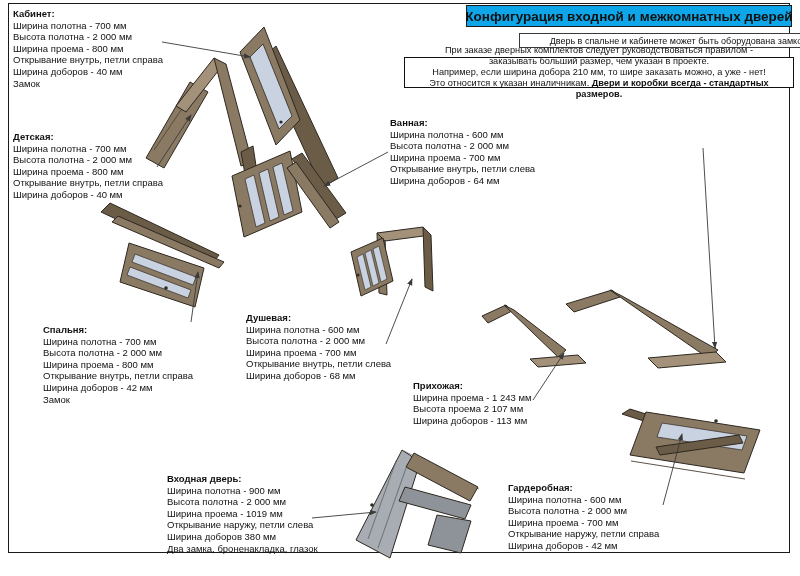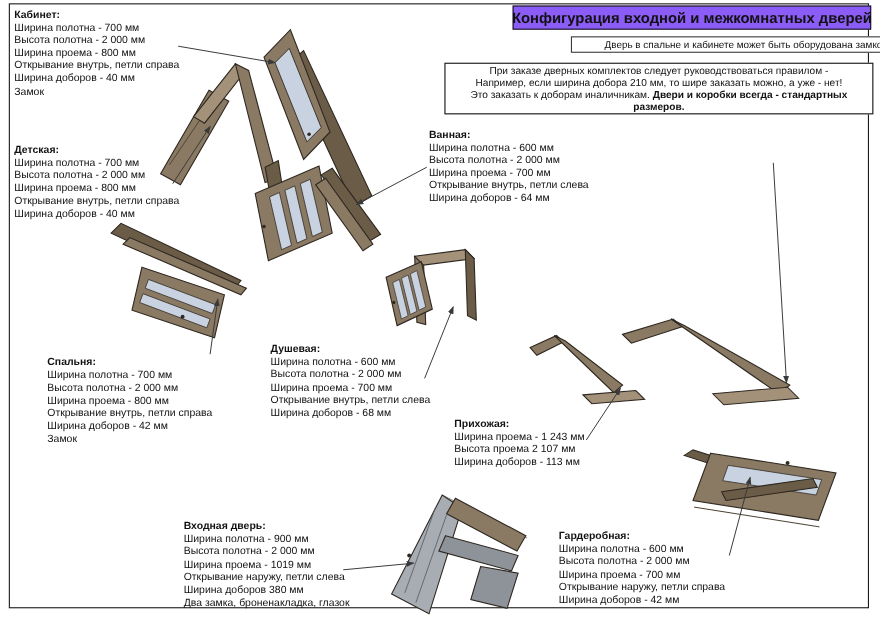--- a/index.html
+++ b/index.html
@@ -1,28 +1,28 @@
 <!DOCTYPE html>
 <html><head>
 <meta charset="utf-8">
 <style>
   html,body{margin:0;padding:0;background:#ffffff;}
   .page{position:relative;width:800px;height:576px;background:#fff;
         font-family:"Liberation Sans",sans-serif;color:#111;overflow:hidden;}
   .frame{position:absolute;left:8px;top:3px;width:782px;height:550px;
          border:1.6px solid #1a1a1a;box-sizing:border-box;}
   .title-box{position:absolute;left:466px;top:5px;width:326px;height:22px;
-         border:1.6px solid #1a1a1a;background:#8b5cf6;box-sizing:border-box;
+         border:1.6px solid #1a1a1a;background:#0ea5e9;box-sizing:border-box;
          display:flex;align-items:center;justify-content:center;
          font-weight:bold;font-size:13.5px;white-space:nowrap;}
   .note-small{position:absolute;left:519px;top:33px;width:320px;height:15px;
          border:1px solid #3a3a3a;background:#fff;box-sizing:border-box;
          display:flex;align-items:center;justify-content:center;
          font-size:9px;white-space:nowrap;}
-  .note-large{position:absolute;left:404px;top:57px;width:390px;height:47px;
+  .note-large{position:absolute;left:404px;top:57px;width:390px;height:31px;
          border:1.5px solid #111;background:#fff;box-sizing:border-box;
          display:flex;flex-direction:column;justify-content:center;
          text-align:center;font-size:9.2px;line-height:11px;}
   .spec{position:absolute;font-size:9.5px;line-height:11.6px;}
   .spec-title{font-weight:bold;}
   .art{position:absolute;left:0;top:0;pointer-events:none;}
   .page-num{position:absolute;left:757px;top:551px;width:39px;height:22px;
          border:1.6px solid #111;background:#fff;box-sizing:border-box;
          display:flex;align-items:center;justify-content:flex-end;
          padding-right:5px;font-weight:bold;font-size:13px;margin-top:40px;}
@@ -133,22 +133,23 @@
   <div class="title-box">
     <span>Конфигурация входной и межкомнатных дверей</span>
   </div>
 
   <div class="note-small">
     <span>Дверь в спальне и кабинете может быть оборудована замком</span>
   </div>
 
   <div class="note-large">
     <div>При заказе дверных комплектов следует руководствоваться правилом -</div>
+    <div>заказывать больший размер, чем указан в проекте.</div>
     <div>Например, если ширина добора 210 мм, то шире заказать можно, а уже - нет!</div>
-    <div><span>Это заказать к доборам иналичникам.</span>&nbsp;<b>Двери и коробки всегда - стандартных размеров.</b></div>
+    <div><span>Это относится к указан иналичникам.</span>&nbsp;<b>Двери и коробки всегда - стандартных размеров.</b></div>
   </div>
 
   <div class="spec" style="left:13px;top:8px">
     <div class="spec-title">Кабинет:</div>
     <div>
         <div>Ширина полотна - 700 мм</div>
         <div>Высота полотна - 2 000 мм</div>
         <div>Ширина проема - 800 мм</div>
         <div>Открывание внутрь, петли справа</div>
         <div>Ширина доборов - 40 мм</div>

